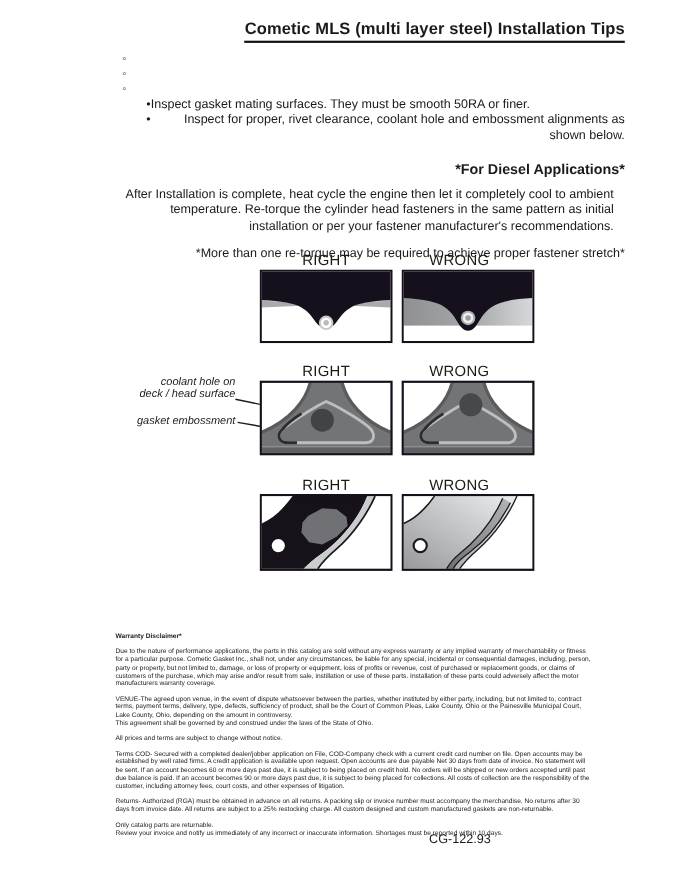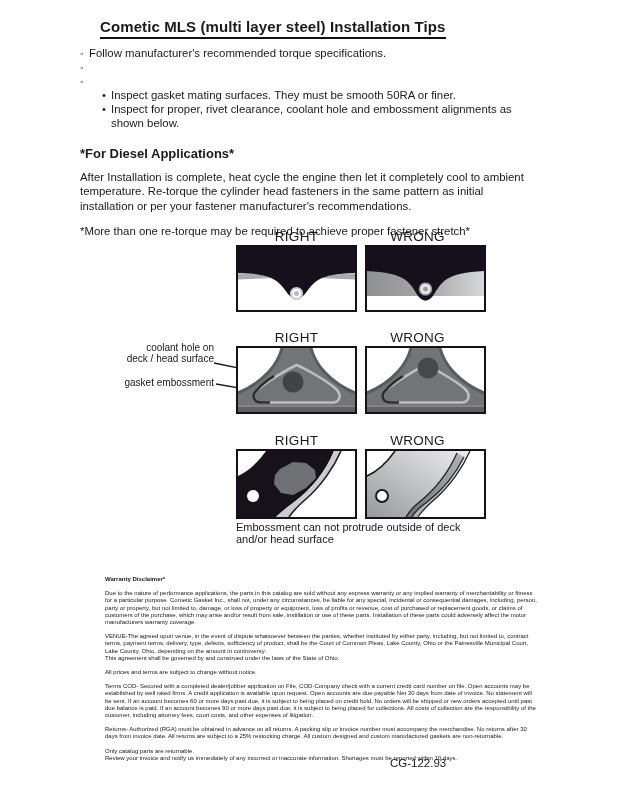--- a/index.html
+++ b/index.html
@@ -1,21 +1,21 @@
 <!DOCTYPE html>
 <html><head>
 <meta charset="utf-8">
 <style>
   html,body{margin:0;padding:0;}
   body{
     width:618px;height:800px;position:relative;background:#ffffff;
     font-family:"Liberation Sans", sans-serif;color:#1a1a1a;overflow:hidden;
   }
   
-  .textblock{position:absolute;top:18px;left:80px;width:462px;}
+  .textblock{position:absolute;top:18px;left:106px;width:462px;text-align:right;}
   .title{
     display:inline-block;margin-left:20px;font-size:15px;font-weight:bold;
     border-bottom:2px solid #111;padding-bottom:2px;letter-spacing:.1px;
   }
   .bullets{margin-top:7px;font-size:11.4px;line-height:14.1px;}
   .b1{display:flex;}
   .b1 .marker{width:9px;flex:none;font-size:10px;transform:translateY(1px);}
   .b2{display:flex;margin-left:22px;}
   .b2 .marker{width:9px;flex:none;}
   .diesel-head{margin-top:15px;font-size:13px;font-weight:bold;}
@@ -27,21 +27,21 @@
   .pairlabels span{width:121px;text-align:center;font-size:13.5px;letter-spacing:.3px;}
   .pairfigs{display:flex;gap:8px;margin-top:1px;}
   .pairfigs svg{display:block;flex:none;}
   .caption{font-size:11px;line-height:11.5px;margin-top:3px;}
   .pre{white-space:pre-line;}
   .row1{position:absolute;top:229px;left:236px;}
   .row2{position:absolute;top:330px;left:110px;width:380px;height:100px;}
   .row2 .pair{position:absolute;left:126px;top:0;}
   .row2 .leaders{position:absolute;left:0;top:0;}
   .sidelabels{position:absolute;left:0;top:12px;width:104px;text-align:right;
-    font-size:10px;line-height:11px;}
+    font-size:10px;line-height:11px;font-style:italic;}
   .sidelabel-2{margin-top:13px;}
   .row2 .caption{position:absolute;left:128px;top:84px;}
   .row3{position:absolute;top:433px;left:236px;}
   
   .legal{position:absolute;top:576px;left:105px;width:432px;
     font-size:6px;line-height:7.2px;}
   .legal p{margin:0 0 7px 0;}
   .legal p.tight{margin-bottom:0;}
   .legal .lhead{font-weight:bold;margin-bottom:7px;}
   
@@ -49,21 +49,20 @@
 </style>
 </head>
 <body>
 
 <div class="textblock">
   <div class="title">Cometic MLS (multi layer steel) Installation Tips</div>
 
   <div class="bullets">
     <div class="b1">
         <span class="marker">◦</span>
-        <span>Follow manufacturer's recommended torque specifications.</span>
       </div>
     <div class="b1">
         <span class="marker">◦</span>
       </div>
     <div class="b1">
         <span class="marker">◦</span>
       </div>
     <div class="b2">
         <span class="marker">•</span>
         <span>Inspect gasket mating surfaces.  They must be smooth 50RA or finer.</span>
@@ -194,22 +193,20 @@
         <path d="M30,2 C23,12 13,22 2,27" stroke="#1b1b1d" stroke-width="1.5" fill="none"></path>
         <path d="M105,2 C98,18 85,37 70,50 C63,56 57,62 53,68" stroke="#1b1b1d" stroke-width="1.2" fill="none"></path>
         <path d="M92,4 C84,22 70,41 52,55 C47,59 44,63 41,68 L47,68 C50,62 55,58 62,53 C78,41 91,24 99,8 Z" fill="url(#g4)"></path>
         <path d="M92,4 C84,22 70,41 52,55 C47,59 44,63 41,68" stroke="#1b1b1d" stroke-width="1.2" fill="none"></path>
         <path d="M99,8 C91,24 78,41 62,53 C55,58 50,62 47,68" stroke="#1b1b1d" stroke-width="1.2" fill="none"></path>
         <circle cx="17" cy="47" r="6" fill="#ffffff" stroke="#1b1b1d" stroke-width="2"></circle>
         <rect x="1" y="1" width="119" height="68" fill="none" stroke="#16101c" stroke-width="2"></rect>
       </svg>
     </div>
   </div>
-  <div class="caption pre">Embossment can not protrude outside of deck
-and/or head surface</div>
 </div>
 
 <div class="legal">
   <p class="lhead">Warranty Disclaimer*</p>
   <p>Due to the nature of performance applications, the parts in this catalog are sold without any express warranty or any implied warranty of merchantability or fitness for a particular purpose.  Cometic Gasket Inc., shall not, under any circumstances, be liable for any special, incidental or consequential damages, including, person, party or property, but not limited to, damage, or loss of property or equipment, loss of profits or revenue, cost of purchased or replacement goods, or claims of customers of the purchase, which may arise and/or result from sale, instillation or use of these parts.  Installation of these parts could adversely affect the motor manufacturers warranty coverage.</p>
   <p class="tight">VENUE-The agreed upon venue, in the event of dispute whatsoever between the parties, whether instituted by either party, including, but not limited to, contract terms, payment terms, delivery, type, defects, sufficiency of product, shall be the Court of Common Pleas, Lake County, Ohio or the Painesville Municipal Court, Lake County, Ohio, depending on the amount in controversy.</p>
   <p>This agreement shall be governed by and construed under the laws of the State of Ohio.</p>
   <p>All prices and terms are subject to change without notice.</p>
   <p>Terms COD- Secured with a completed dealer/jobber application on File, COD-Company check with a current credit card number on file.  Open accounts may be established by well rated firms.  A credit application is available upon request.  Open accounts are due payable Net 30 days from date of invoice.  No statement will be sent.  If an account becomes 60 or more days past due, it is subject to being placed on credit hold.  No orders will be shipped or new orders accepted until past due balance is paid.  If an account becomes 90 or more days past due, it is subject to being placed for collections.  All costs of collection are the responsibility of the customer, including attorney fees, court costs, and other expenses of litigation.</p>
   <p>Returns- Authorized (RGA) must be obtained in advance on all returns.  A packing slip or invoice number must accompany the merchandise.  No returns after 30 days from invoice date.  All returns are subject to a 25% restocking charge.  All custom designed and custom manufactured gaskets are non-returnable.</p>

